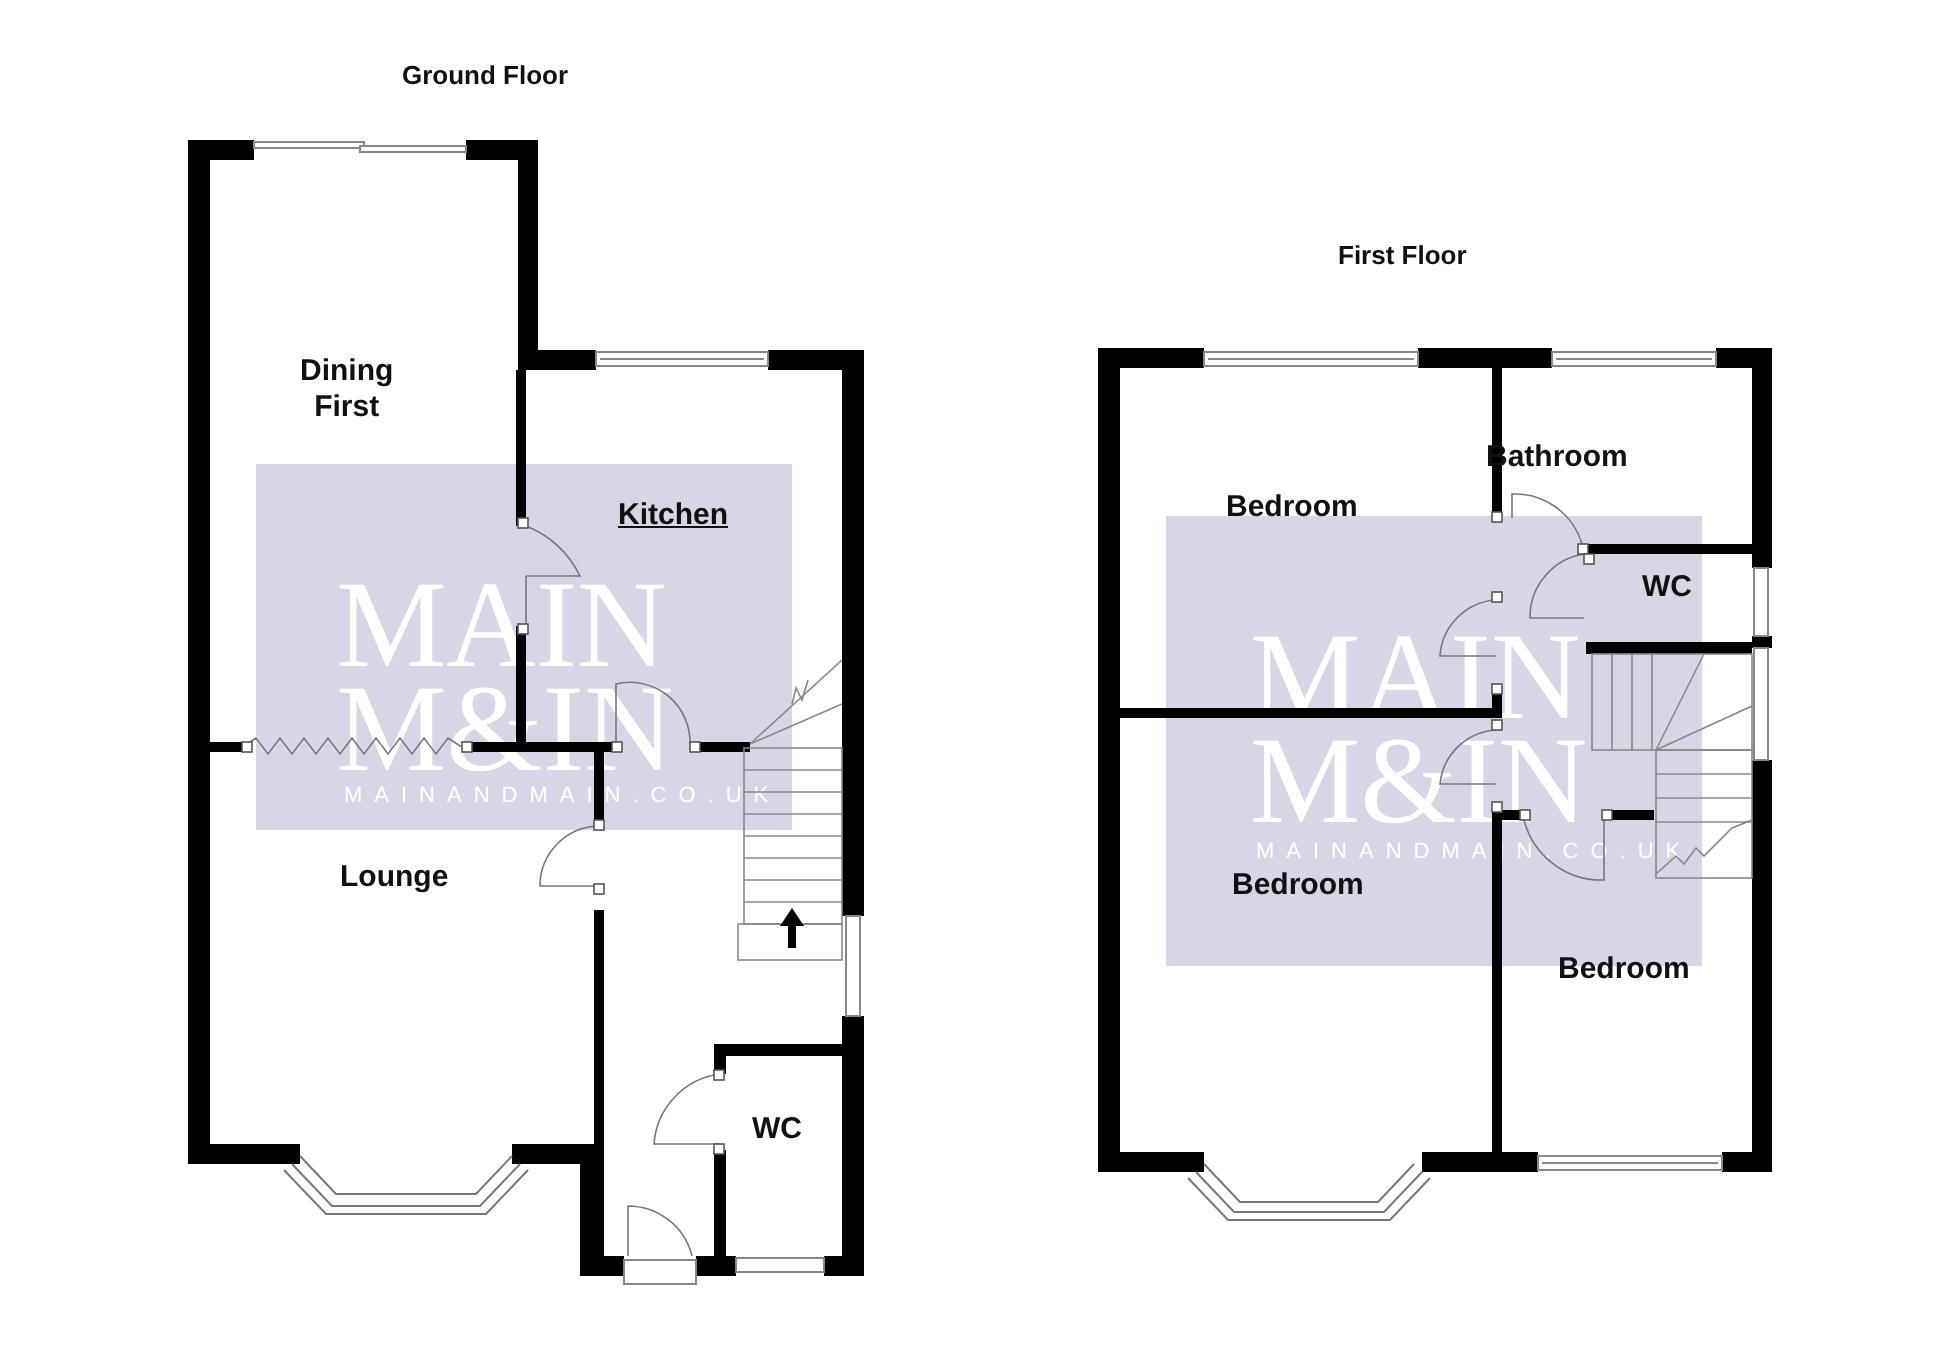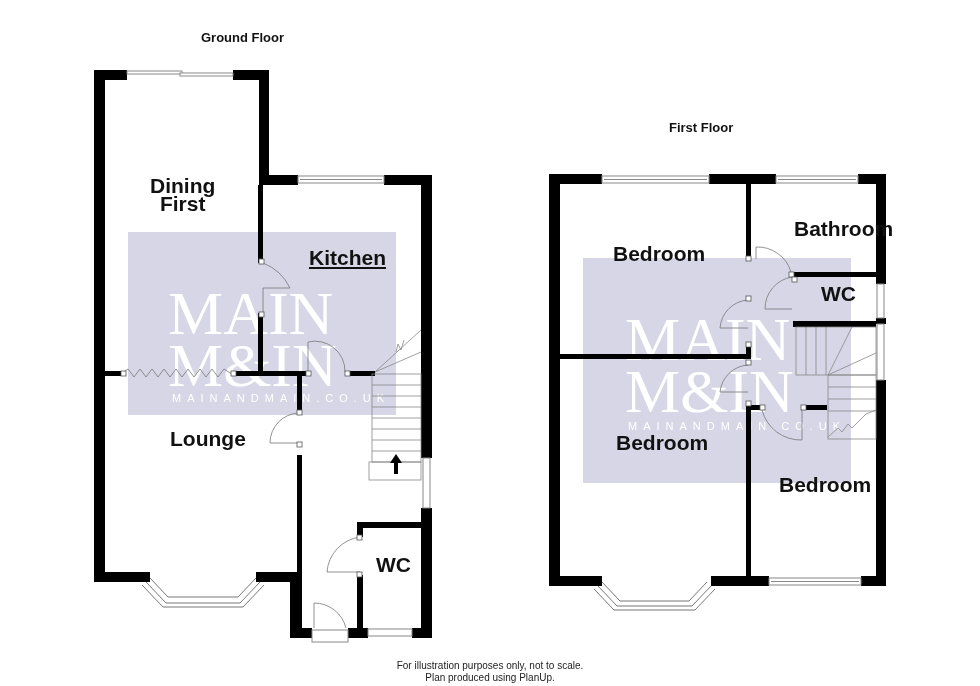--- a/index.html
+++ b/index.html
@@ -1,19 +1,19 @@
 <!DOCTYPE html>
 <html><head>
 <meta charset="utf-8">
 <style>
   html, body { margin: 0; padding: 0; background: #ffffff; }
   body { width: 980px; height: 686px; position: relative; overflow: hidden; font-family: "Liberation Sans", sans-serif; }
   .canvas { position: absolute; left: 0; top: 0; width: 980px; height: 686px; }
   .floor-title { position: absolute; font-weight: bold; font-size: 13px; color: #111; white-space: nowrap; }
-  .room-label { position: absolute; font-weight: bold; font-size: 21px; color: #111; line-height: 18px; text-align: center; white-space: nowrap; }
+  .room-label { position: absolute; font-weight: bold; font-size: 15px; color: #111; line-height: 18px; text-align: center; white-space: nowrap; }
   .wm { position: absolute; background: #d6d6e6; }
   .wm-text { position: absolute; font-family: "Liberation Serif", serif; color: #ffffff; text-align: center; line-height: 1; white-space: nowrap; }
   .wm-url { position: absolute; font-family: "Liberation Sans", sans-serif; color: #ffffff; font-size: 11px; letter-spacing: 6px; white-space: nowrap; }
   .footer { position: absolute; left: 380px; top: 660px; width: 220px; text-align: center; font-size: 10px; color: #222; line-height: 12px; }
   .footer div { white-space: nowrap; }
 </style>
 </head>
 <body>
 
 <div class="canvas">
@@ -222,22 +222,18 @@
 
   <div class="room-label" style="left:150px; top:177px;">
     <div>Dining</div>
     <div>First</div>
   </div>
   <div class="room-label" style="left:309px; top:249px;text-decoration:underline;">Kitchen</div>
   <div class="room-label" style="left:170px; top:430px;text-align:right;">Lounge</div>
   <div class="room-label" style="left:376px; top:556px;">WC</div>
 
   <div class="room-label" style="left:613px; top:245px;">Bedroom</div>
-  <div class="room-label" style="left:794px; top:220px;">Bathroom</div>
+  <div class="room-label" style="left:743px; top:220px;">Bathroom</div>
   <div class="room-label" style="left:821px; top:285px;">WC</div>
   <div class="room-label" style="left:616px; top:434px;">Bedroom</div>
   <div class="room-label" style="left:779px; top:476px;">Bedroom</div>
 
-  <div class="footer">
-    <div>For illustration purposes only, not to scale.</div>
-    <div>Plan produced using PlanUp.</div>
-  </div>
 </div>
 
 </body></html>

